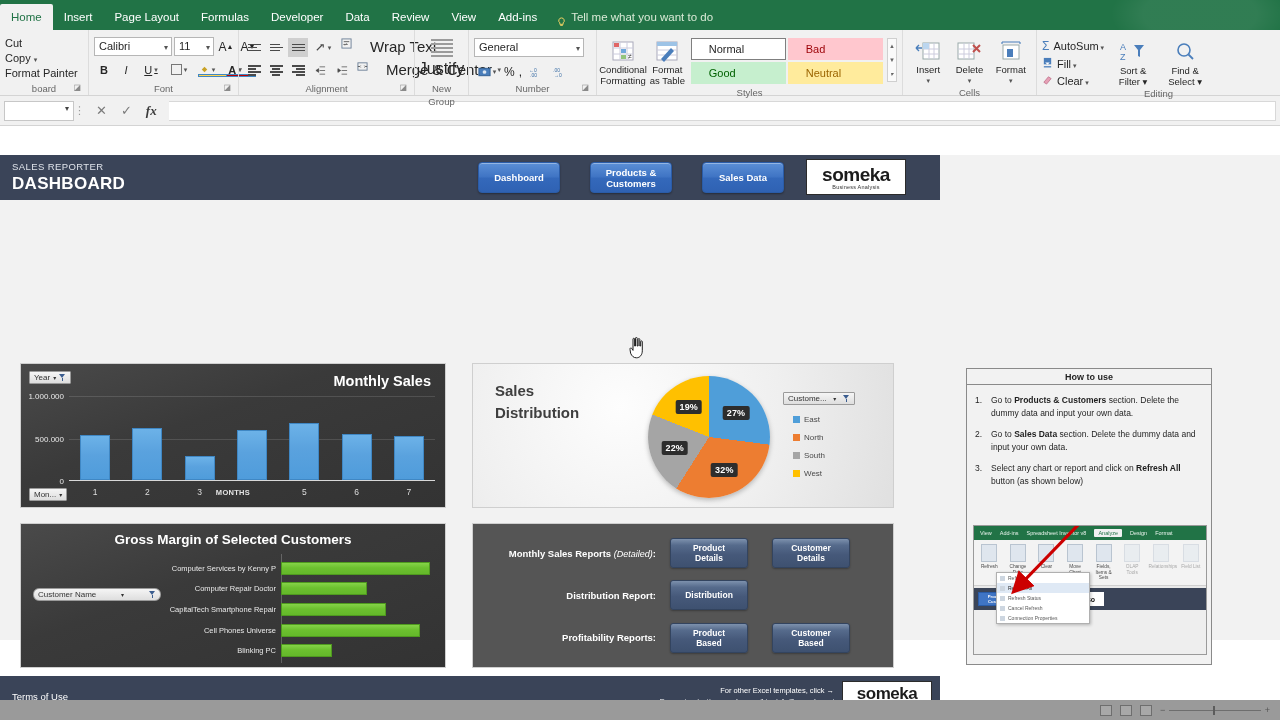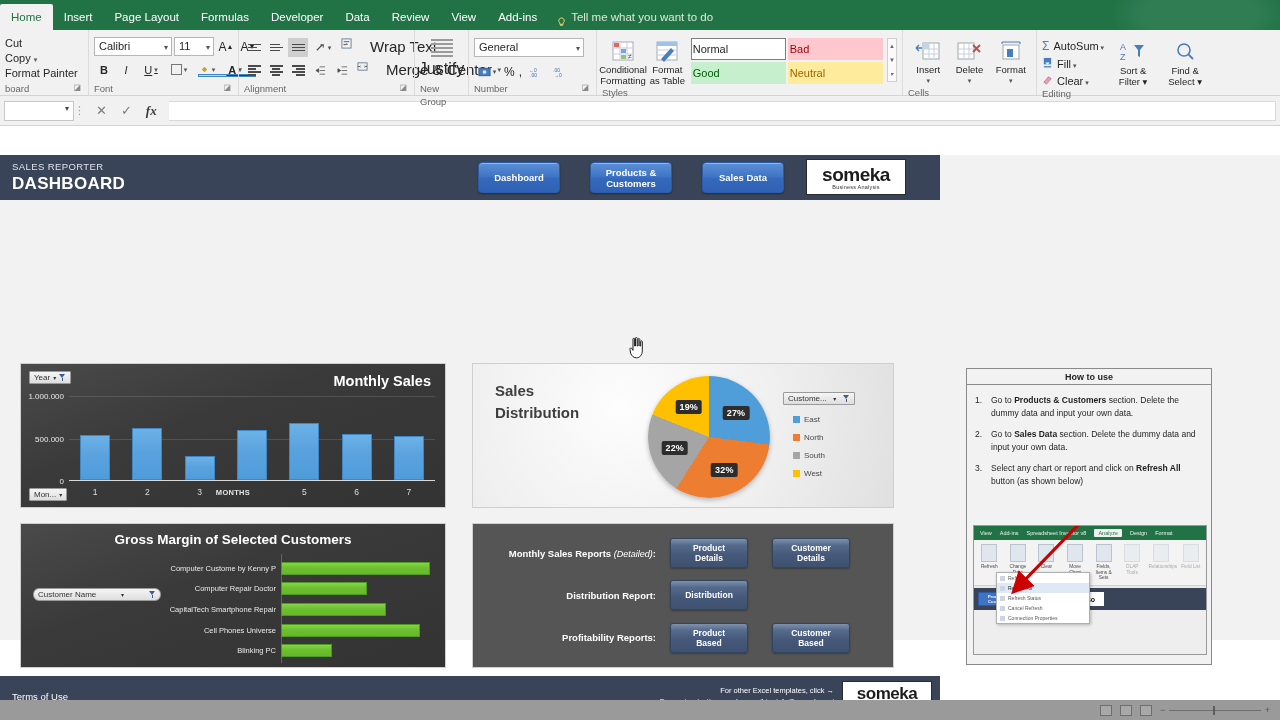--- a/index.html
+++ b/index.html
@@ -31,21 +31,21 @@
   .tellme { color:#d9ead6; font-size:11.5px; padding:0 8px; height:25px; line-height:25px; display:flex; align-items:center; gap:4px;}
   .bulb { display:inline-block; width:11px; height:11px; }
 
   .ribbon-body {
     height:66px; background:#f1f1f1; border-bottom:1px solid #d4d4d4;
     display:flex; align-items:stretch; position:relative; font-size:11px; color:#262626;
   }
   .rgroup { position:relative; padding:3px 5px 0 5px; display:flex; flex-direction:column; }
   .rgroup + .rgroup { border-left:1px solid #dcdcdc; }
   .rgroup-body { flex:1; display:flex; align-items:flex-start; gap:3px; }
-  .rgroup-label { text-align:left; font-size:9.5px; color:#666; height:13px; line-height:13px; position:relative;}
+  .rgroup-label { text-align:center; font-size:9.5px; color:#666; height:13px; line-height:13px; position:relative;}
   .rgroup-label .dlg { position:absolute; right:2px; bottom:1px; font-size:8px; color:#8a8a8a;}
 
   .clip-col { display:flex; flex-direction:column; justify-content:center; gap:3px; padding-top:4px; }
   .clip-item { font-size:11px; color:#262626; white-space:nowrap; }
 
   .font-col { display:flex; flex-direction:column; gap:4px; padding-top:4px;}
   .font-row { display:flex; align-items:center; gap:2px; }
   .combo {
     background:#fff; border:1px solid #b6b6b6; height:19px; line-height:17px;
     font-size:11px; padding:0 14px 12px 4px; position:relative; color:#262626; white-space:nowrap;
@@ -76,21 +76,21 @@
   .num-col{ display:flex; flex-direction:column; gap:5px; padding-top:5px;}
   .num-row{ display:flex; align-items:center; gap:4px; font-size:11px;}
   .pct{font-size:12px;}
 
   .styles-col{ display:flex; align-items:flex-start; gap:4px; padding-top:5px;}
   .bigbtn { width:42px; display:flex; flex-direction:column; align-items:center; font-size:10px; text-align:center; line-height:11px; color:#262626;}
   .bigbtn .ico { height:26px; display:flex; align-items:center; justify-content:center;}
   .bigbtn .cap { white-space:nowrap; font-size:9.5px;}
   .bigbtn .cap.two{ white-space:normal; }
   .style-grid { display:grid; grid-template-columns:95px 95px; grid-template-rows:22px 22px; gap:2px; }
-  .style-cell { font-size:11px; padding:2px 1px; border:1px solid #bfbfbf; display:flex; align-items:center;}
+  .style-cell { font-size:11px; padding:2px 17px; border:1px solid #bfbfbf; display:flex; align-items:center;}
   .s-normal{ background:#fff; color:#262626; border-color:#7f7f7f;}
   .s-bad{ background:#ffc7ce; color:#9c0006; border-color:#ffc7ce;}
   .s-good{ background:#c6efce; color:#006100; border-color:#c6efce;}
   .s-neutral{ background:#ffeb9c; color:#9c6500; border-color:#ffeb9c;}
   .style-scroll{ width:11px; display:flex; flex-direction:column; justify-content:space-between; border:1px solid #cfcfcf; background:#fafafa;}
   .style-scroll i{ font-size:6px; text-align:center; color:#666; height:14px; line-height:14px;}
 
   .cells-col{ display:flex; gap:1px; padding-top:5px;}
   .editing-col{ display:flex; align-items:flex-start; gap:6px; padding-top:6px;}
   .edit-list{ display:flex; flex-direction:column; gap:4px;}
@@ -759,21 +759,21 @@
     <div class="card dark-card" id="margin-card">
       <div class="chart-title-light" style="position:absolute; left:0; right:0; top:8px; text-align:center; font-size:13.5px;">Gross Margin of Selected Customers</div>
       <div class="slicer" style="position:absolute; left:12px; top:64px; width:128px; justify-content:space-between;border-radius:6px;">
         <span>Customer Name</span>
           <span class="caret">▾</span>
           <span class="funnel"></span>
       </div>
       <div class="gm-baseline"></div>
       <div class="gm-rows" id="gm-rows">
           <div class="gm-row">
-            <div class="gm-label">Computer Custome by Kenny P</div>
+            <div class="gm-label">Computer Services by Kenny P</div>
             <div class="gm-track">
               <div class="gm-bar" style="width: 97%;"></div>
             </div>
           </div>
           <div class="gm-row">
             <div class="gm-label">Computer Repair Doctor</div>
             <div class="gm-track">
               <div class="gm-bar" style="width: 56%;"></div>
             </div>
           </div>

